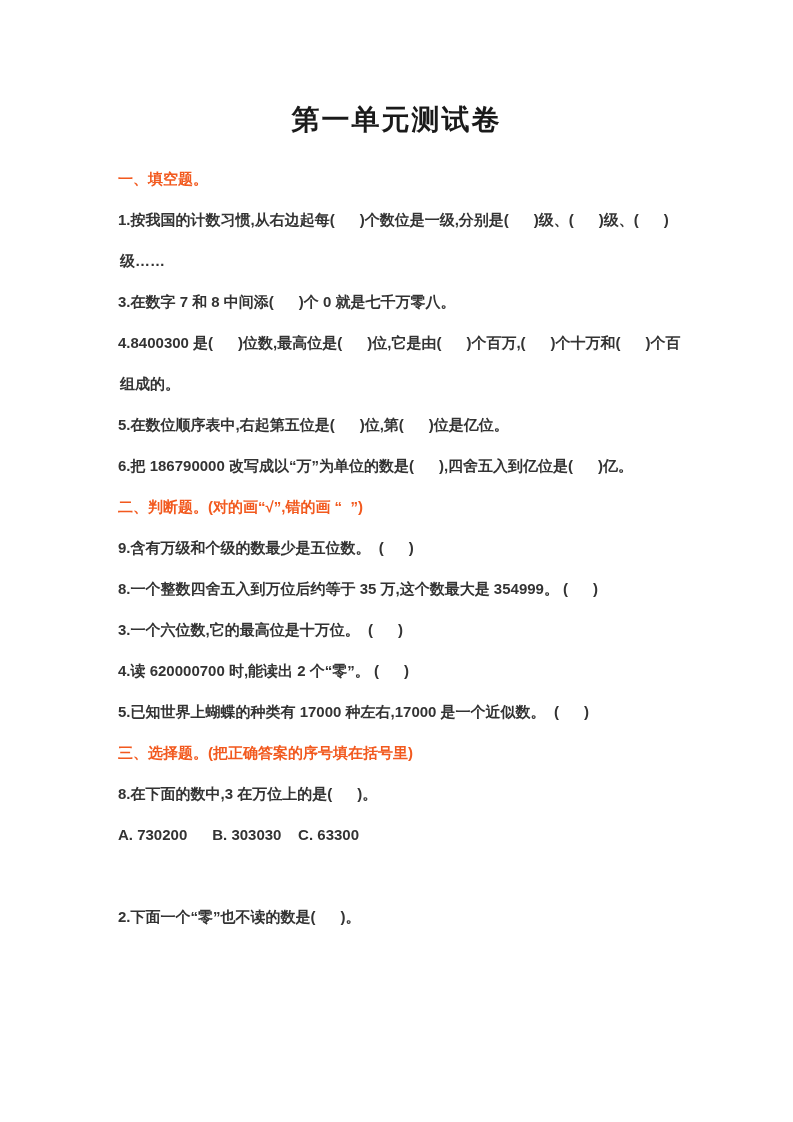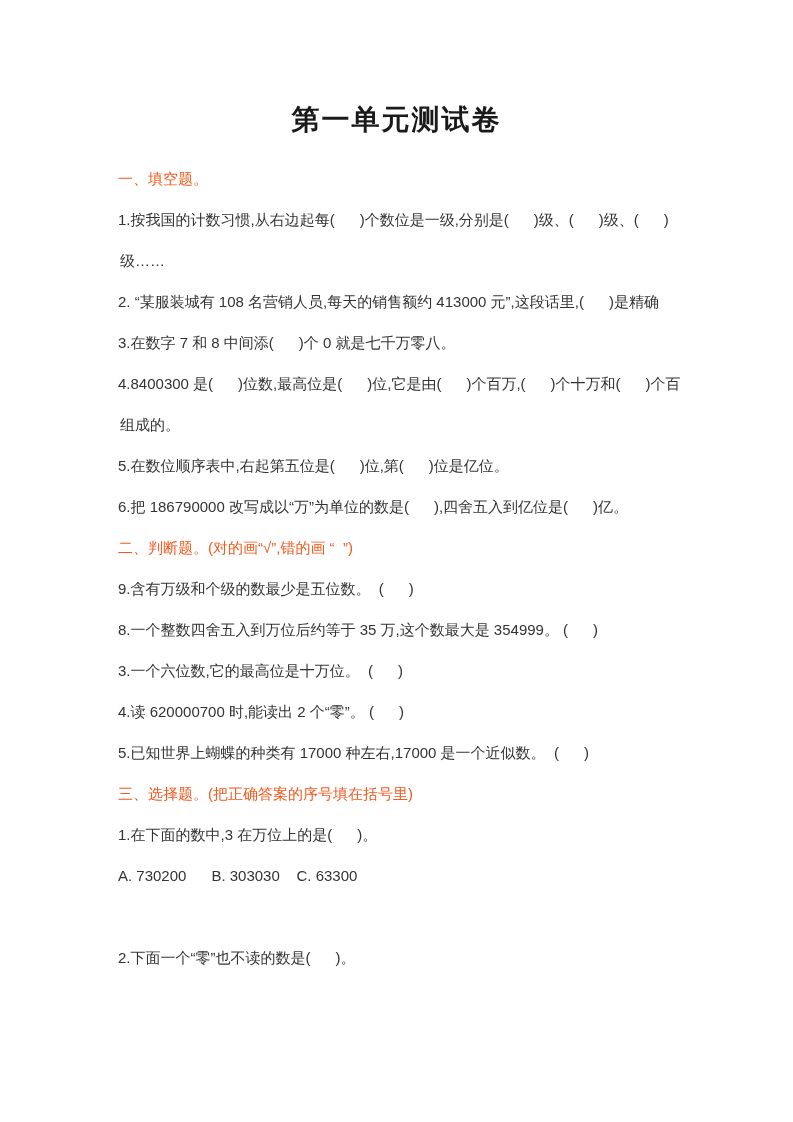--- a/index.html
+++ b/index.html
@@ -25,49 +25,48 @@
     line-height: 40px;
     margin-bottom: 18px;
   }
   .paper-body { width: 557px; }
   .line {
     font-size: 15px;
     height: 41px;
     line-height: 41px;
     white-space: pre;
     color: var(--text, #333333);
-    font-weight: normal;
+    font-weight: bold;
   }
   .line.heading {
     color: var(--accent, #f25b1e);
   }
   .line.cont {
     padding-left: 2px;
   }
 </style>
 </head>
 <body>
 
 <div class="page">
   <h1 class="title">第一单元测试卷</h1>
   <div class="paper-body">
       <div class="line heading">一、填空题。</div>
       <div class="line">1.按我国的计数习惯,从右边起每(      )个数位是一级,分别是(      )级、(      )级、(      )</div>
       <div class="line cont">级……</div>
-      <div class="line">2. “某服装城有 108 名营销人员,每天的销售额约 413000 元”,这段话里,(      )是精确</div>
       <div class="line">3.在数字 7 和 8 中间添(      )个 0 就是七千万零八。</div>
       <div class="line">4.8400300 是(      )位数,最高位是(      )位,它是由(      )个百万,(      )个十万和(      )个百</div>
       <div class="line cont">组成的。</div>
       <div class="line">5.在数位顺序表中,右起第五位是(      )位,第(      )位是亿位。</div>
       <div class="line">6.把 186790000 改写成以“万”为单位的数是(      ),四舍五入到亿位是(      )亿。</div>
       <div class="line heading">二、判断题。(对的画“√”,错的画 “  ”)</div>
       <div class="line">9.含有万级和个级的数最少是五位数。  (      )</div>
       <div class="line">8.一个整数四舍五入到万位后约等于 35 万,这个数最大是 354999。 (      )</div>
       <div class="line">3.一个六位数,它的最高位是十万位。  (      )</div>
       <div class="line">4.读 620000700 时,能读出 2 个“零”。 (      )</div>
       <div class="line">5.已知世界上蝴蝶的种类有 17000 种左右,17000 是一个近似数。  (      )</div>
       <div class="line heading">三、选择题。(把正确答案的序号填在括号里)</div>
-      <div class="line">1.在下面的数中,3 在万位上的是(      )。</div>
+      <div class="line">8.在下面的数中,3 在万位上的是(      )。</div>
       <div class="line">A. 730200      B. 303030    C. 63300</div>
       <div class="line"></div>
       <div class="line">2.下面一个“零”也不读的数是(      )。</div>
     </div>
 </div>
 
 </body></html>

